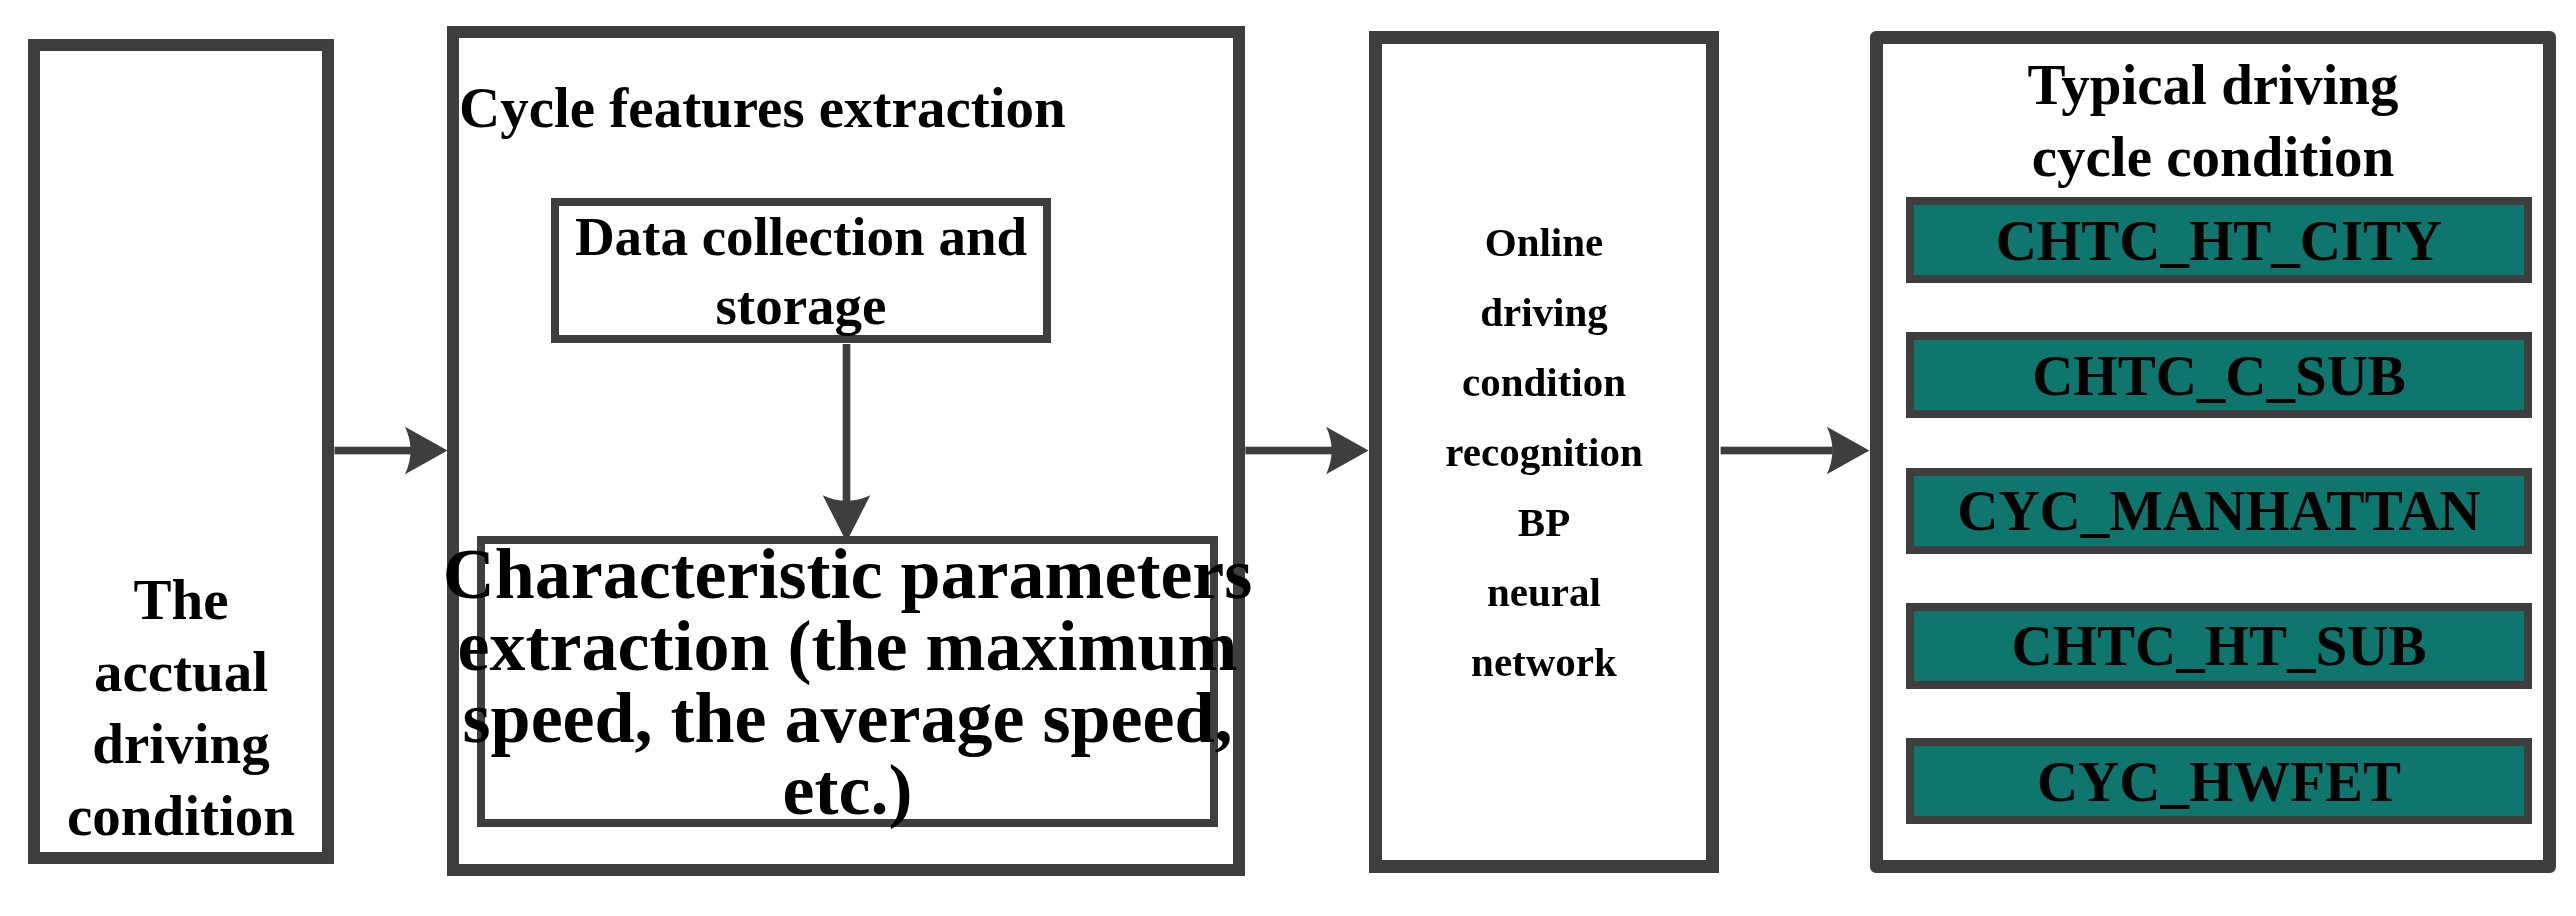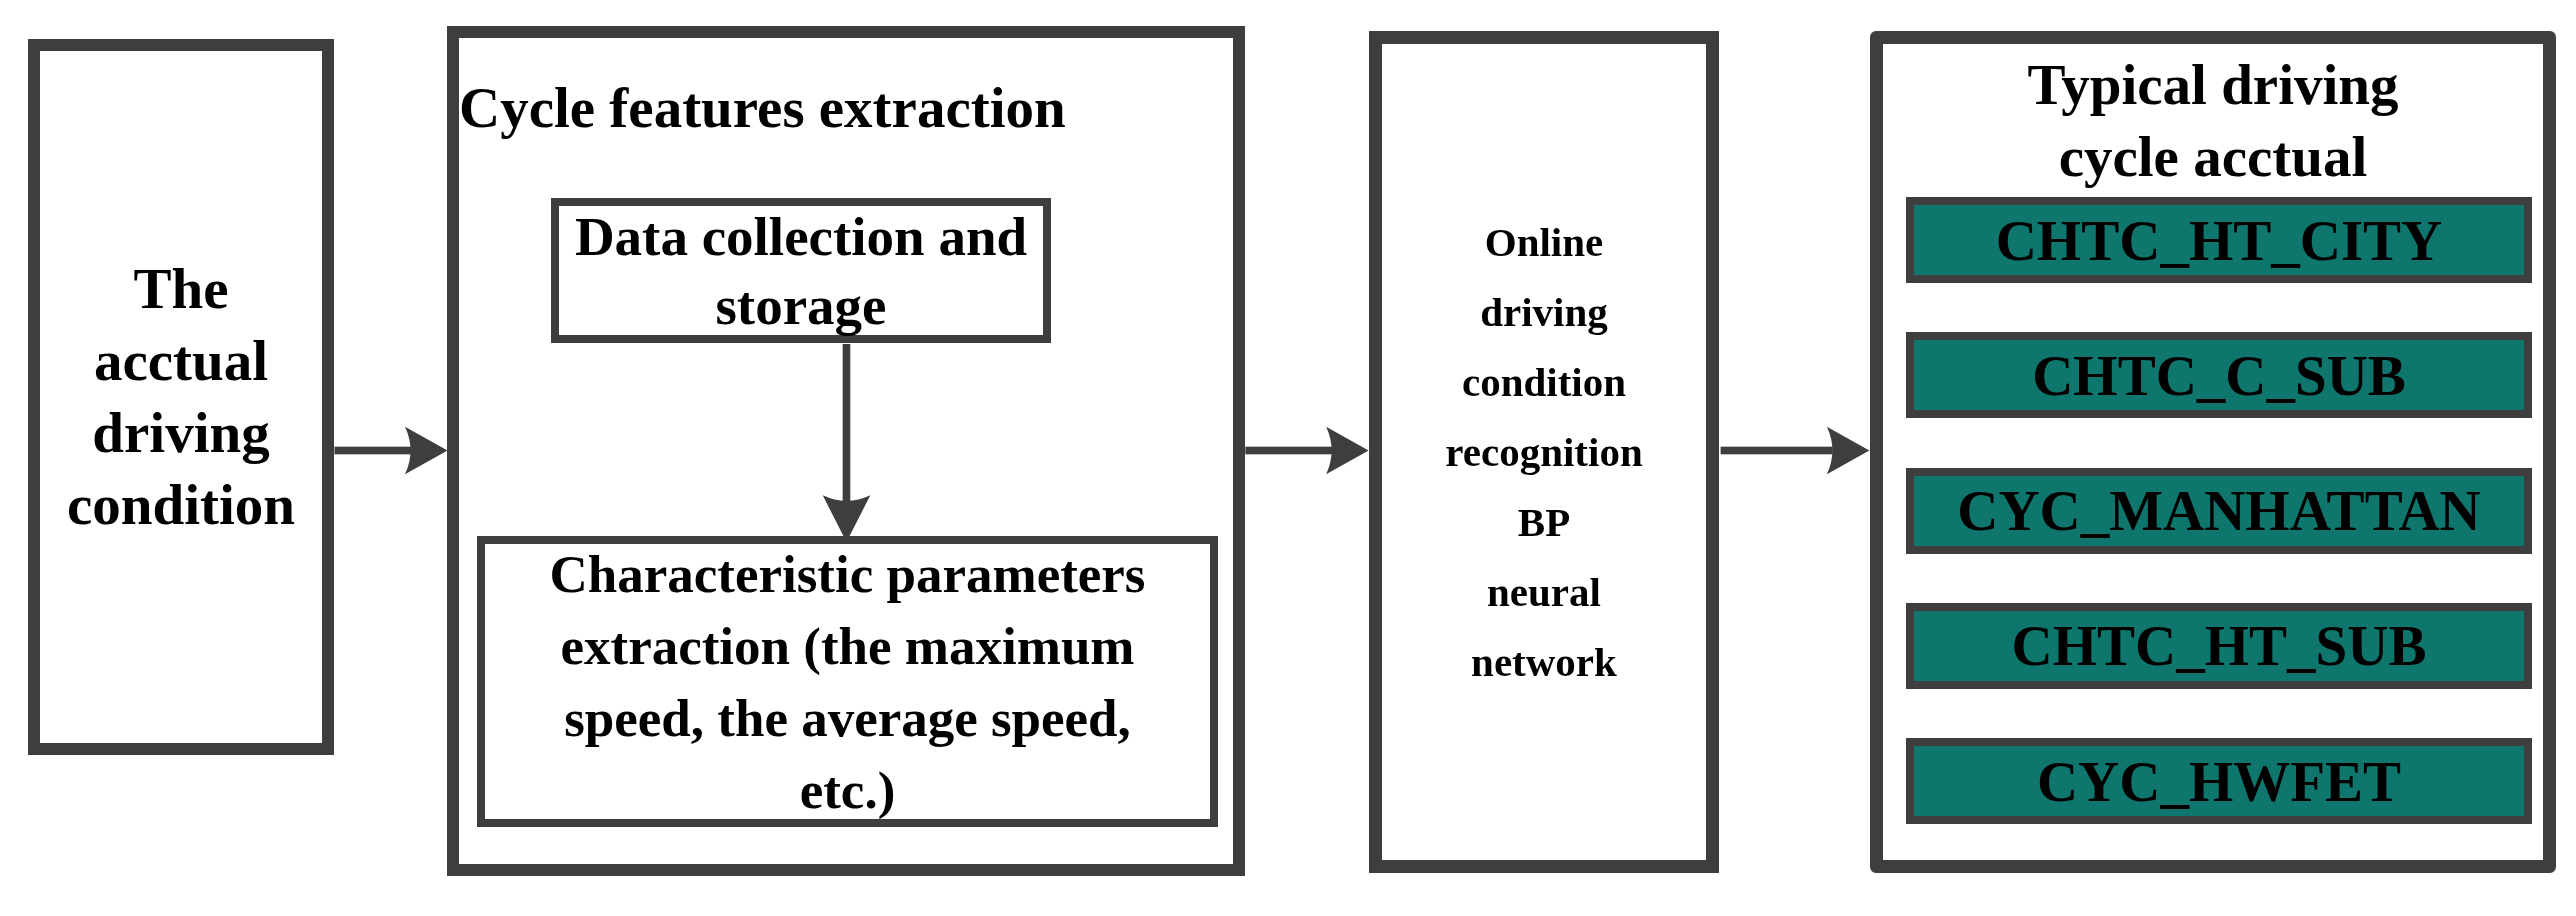--- a/index.html
+++ b/index.html
@@ -20,37 +20,37 @@
   }
   .center-col {
     display: flex;
     flex-direction: column;
     align-items: center;
     justify-content: center;
     text-align: center;
   }
 
   
-  .box-actual { left: 28px; top: 39px; width: 306px; height: 716px; font-size: 57px; }
+  .box-actual { left: 28px; top: 39px; width: 306px; height: 825px; font-size: 57px; justify-content: flex-end; }
   .box-actual .line { line-height: 72px; white-space: nowrap; }
 
   
   .box-cycle { left: 447px; top: 26px; width: 798px; height: 850px; }
   .box-cycle-title {
     position: absolute; top: 34px; left: 0; width: 100%;
     font-size: 57px; line-height: 72px; white-space: nowrap;
   }
   .ibox {
     position: absolute;
     background: #ffffff;
     border: 8.6px solid #3e3e3e;
   }
   .box-datacol { left: 92px; top: 160px; width: 500px; height: 145px; font-size: 55px; }
   .box-datacol .line { line-height: 69px; white-space: nowrap; }
-  .box-charparam { left: 18px; top: 498px; width: 741px; height: 291px; font-size: 53px; }
+  .box-charparam { left: 18px; top: 498px; width: 741px; height: 291px; font-size: 72px; }
   .box-charparam .line { line-height: 72px; white-space: nowrap; }
 
   
   .box-recog { left: 1369px; top: 31px; width: 350px; height: 842px; border-width: 13px; font-size: 41px; }
   .box-recog .line { line-height: 70px; white-space: nowrap; }
 
   
   .box-db { left: 1870px; top: 31px; width: 686px; height: 842px; border-width: 13px; border-radius: 6px; }
   .box-db-title {
     position: absolute; top: 5.1px; left: 0; width: 100%;
@@ -126,21 +126,21 @@
   </div>
 
   <svg class="arrow-svg" style="left:1720px; top:425px;" width="150" height="51" viewBox="0 0 175 60">
     <rect class="arrow-fill" x="0" y="25.5" width="132" height="9"></rect>
     <path class="arrow-fill" d="M125,2 L175,30 L125,58 Q138,30 125,2 Z"></path>
   </svg>
 
   <div class="obox box-db">
     <div class="box-db-title">
       <div>Typical driving</div>
-      <div>cycle acctual</div>
+      <div>cycle condition</div>
     </div>
     <div class="db-items">
       <div class="db-item">CHTC_HT_CITY</div>
       <div class="db-item">CHTC_C_SUB</div>
       <div class="db-item">CYC_MANHATTAN</div>
       <div class="db-item">CHTC_HT_SUB</div>
       <div class="db-item">CYC_HWFET</div>
     </div>
   </div>
 

